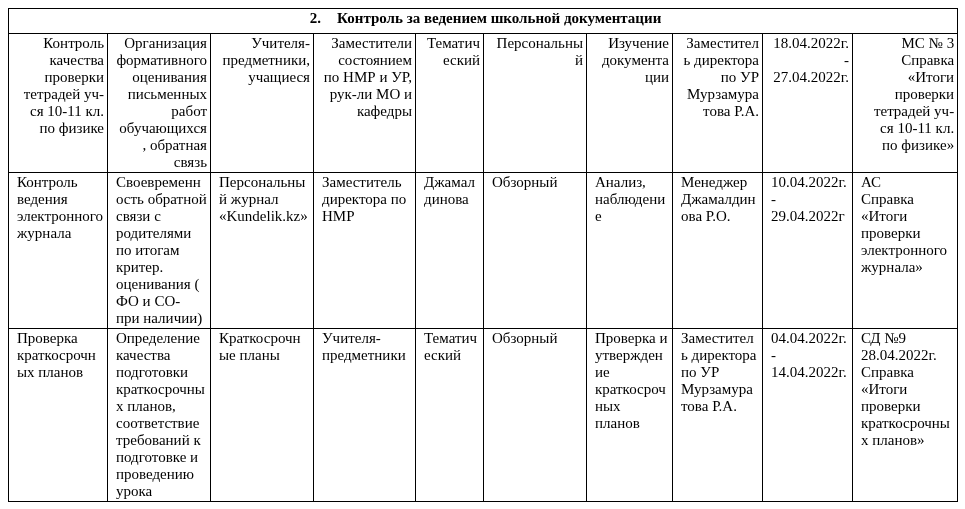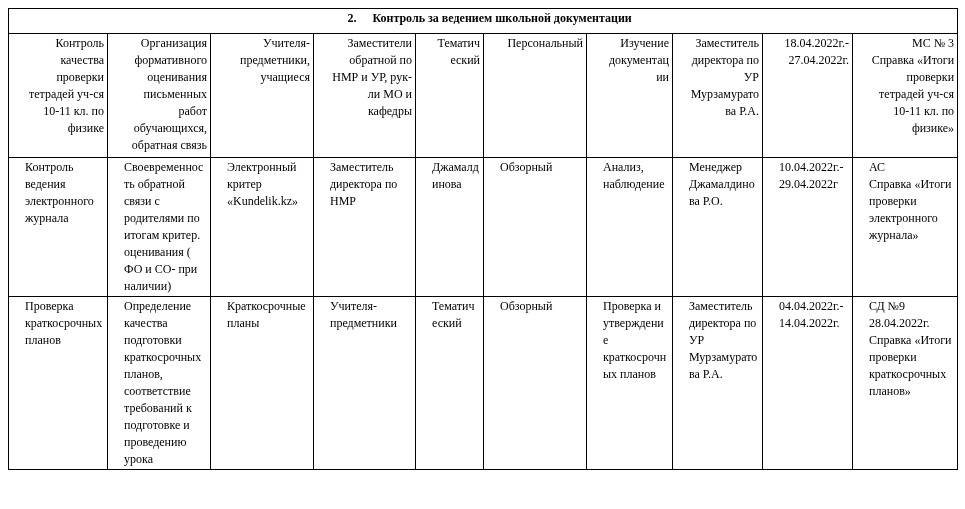--- a/index.html
+++ b/index.html
@@ -20,22 +20,22 @@
     position: absolute;
     left: 8px;
     top: 8px;
     width: 949px;
     border-collapse: collapse;
     table-layout: fixed;
   }
   table.doc-table td {
     border: 1px solid #000000;
     vertical-align: top;
-    padding: 1px 3px 1px 16px;
-    font-size: 12px;
+    padding: 1px 3px 1px 8px;
+    font-size: 15px;
     line-height: 17px;
     white-space: pre-wrap;
     overflow-wrap: break-word;
     word-break: break-word;
   }
   tr.row-section-header { height: 25px; }
   tr.row-1 { height: 124px; text-align: right; }
   tr.row-2 { height: 136px; }
   tr.row-3 { height: 173px; border-radius: 18px; }
   tr.row-section-footer { height: 22px; }
@@ -73,34 +73,34 @@
     </colgroup>
     <tbody>
       <tr class="row-section-header">
         <td class="section-cell" colspan="10"><span class="section-num">2.</span><span>Контроль за ведением школьной документации</span></td>
       </tr>
 
       <tr class="row-1">
         <td>Контроль качества проверки тетрадей уч-ся 10-11 кл. по физике</td>
         <td>Организация формативного оценивания письменных работ обучающихся, обратная связь</td>
         <td>Учителя-предметники, учащиеся</td>
-        <td>Заместители обратной по НМР и УР, рук-ли МО и кафедры</td>
+        <td>Заместители состоянием по НМР и УР, рук-ли МО и кафедры</td>
         <td>Тематический</td>
         <td>Персональный</td>
         <td>Изучение документации</td>
         <td>Заместитель директора по УР Мурзамуратова Р.А.</td>
         <td>18.04.2022г.- 27.04.2022г.</td>
         <td> МС № 3
 Справка «Итоги проверки тетрадей уч-ся 10-11 кл. по физике»</td>
       </tr>
 
       <tr class="row-2">
         <td>Контроль ведения электронного журнала</td>
         <td>Своевременность обратной связи с родителями по итогам критер. оценивания ( ФО и СО- при наличии)</td>
-        <td>Электронный критер «Kundelik.kz»</td>
+        <td>Персональный журнал «Kundelik.kz»</td>
         <td>Заместитель директора по НМР</td>
         <td>Джамалдинова</td>
         <td>Обзорный</td>
         <td>Анализ, наблюдение</td>
         <td>Менеджер Джамалдинова Р.О.</td>
         <td>10.04.2022г.- 29.04.2022г</td>
         <td>АС
 Справка «Итоги проверки электронного журнала»</td>
       </tr>
 

